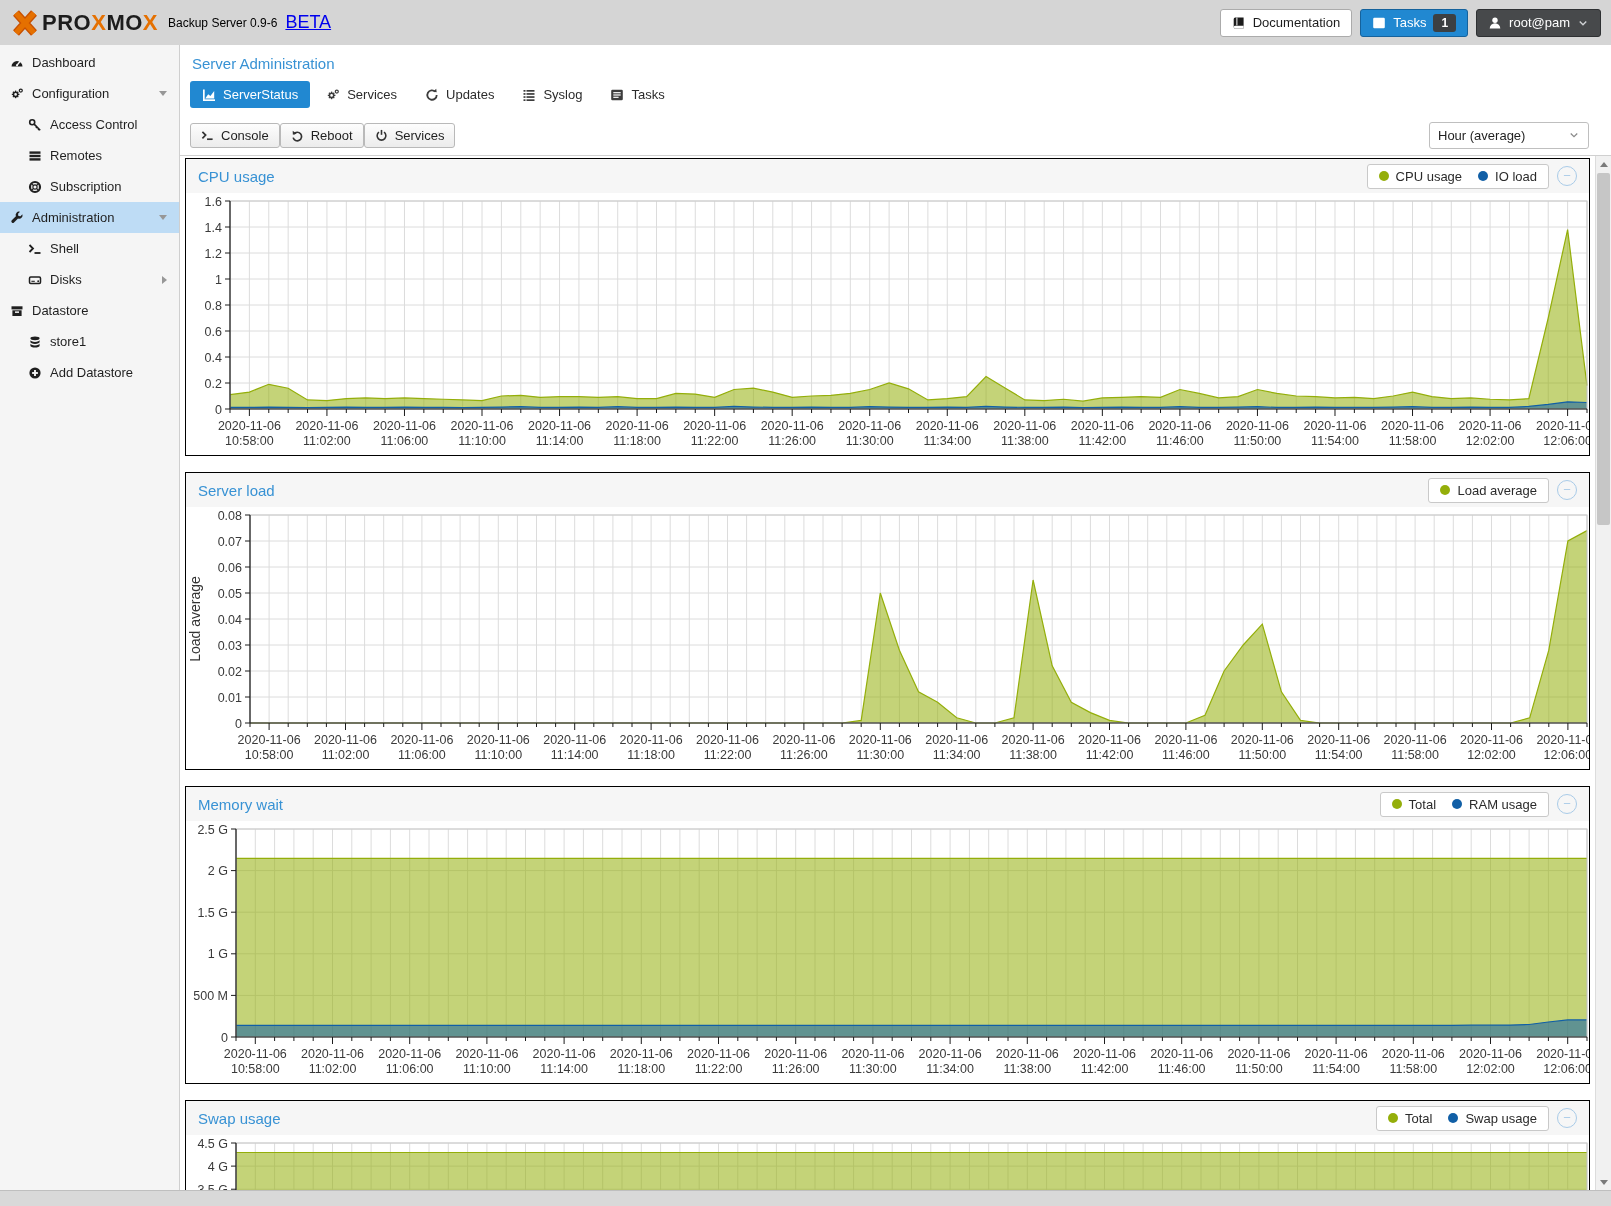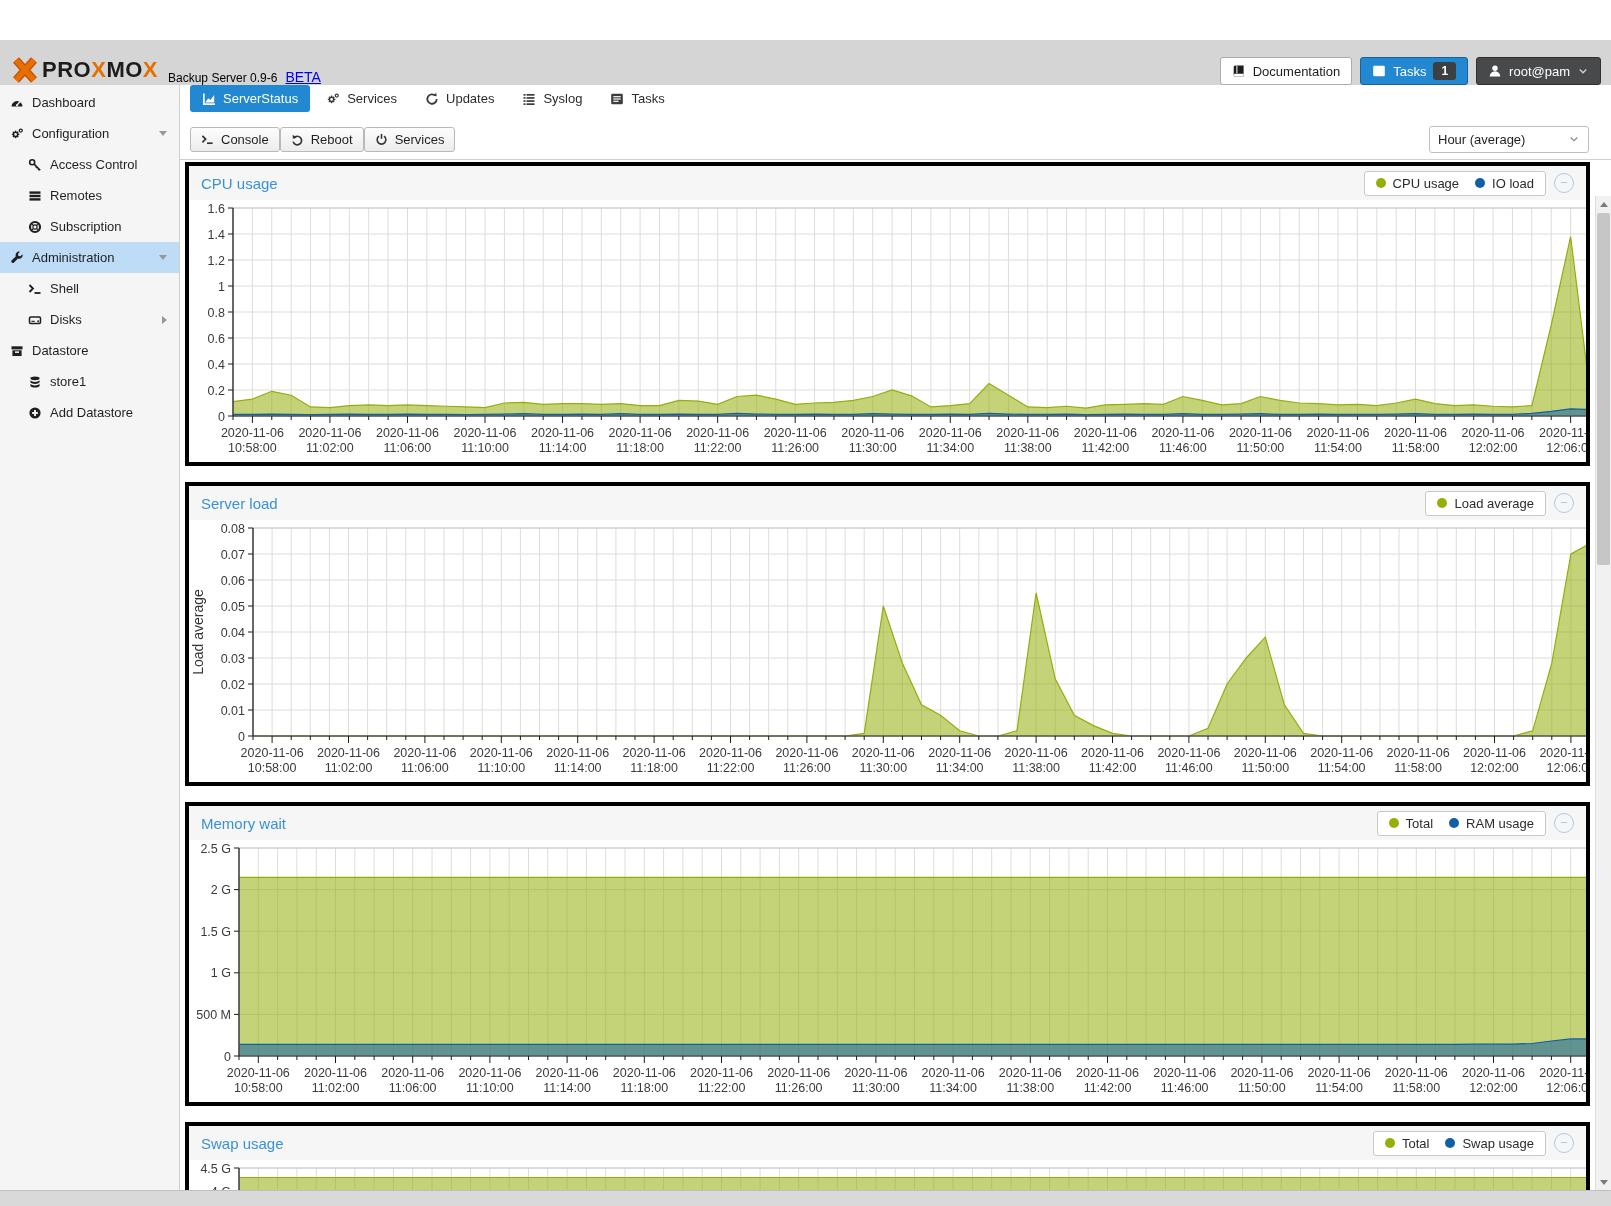--- a/index.html
+++ b/index.html
@@ -1,27 +1,27 @@
 <!DOCTYPE html>
 <html><head>
 <meta charset="utf-8">
 <style>
   * { margin:0; padding:0; box-sizing:border-box; }
   html,body { width:1611px; height:1206px; overflow:hidden;
     font-family:"Liberation Sans", sans-serif; background:#fff; color:#222; }
   .viewport { width:1611px; height:1206px; display:flex; flex-direction:column; }
 
   
-  header { height:45px; background:#d5d5d5; display:flex; align-items:flex-end;
-    padding:0 10px; flex:0 0 45px;margin-top:40px; }
+  header { height:45px; background:#d5d5d5; display:flex; align-items:center;
+    padding:12px 10px; flex:0 0 45px; }
   .brand { display:flex; align-items:center; gap:2px; margin-right:10px; }
   .brand-seg { font-weight:bold; font-size:22px; letter-spacing:.5px; }
   .brand-dark { color:#1c1c1c; } .brand-orange { color:#e57000; }
   .product { font-size:12px; color:#000; margin-right:8px; }
-  .beta { font-size:14px; color:#0000ee; text-decoration:underline; cursor:pointer; }
+  .beta { font-size:18px; color:#0000ee; text-decoration:underline; cursor:pointer; }
   .hspacer { flex:1; }
   .hbtn { height:28px; border-radius:3px; display:inline-flex; align-items:center;
     gap:7px; padding:0 11px; font-size:13px; margin-left:8px; cursor:pointer; border:1px solid; }
   .hbtn .icon svg { display:block; }
   .hbtn-light { background:#fff; border-color:#ababab; color:#1c1c1c; }
   .hbtn-blue  { background:#2188d1; border-color:#15629c; color:#fff; }
   .hbtn-dark  { background:#47494b; border-color:#2e3032; color:#fff; }
   .badge { background:#3c4043; color:#fff; border-radius:3px; padding:2px 8px;
     font-size:12px; font-weight:bold; }
 
@@ -57,21 +57,21 @@
   .tbtn { display:inline-flex; align-items:center; gap:7px; padding:4px 10px; font-size:13px;
     background:linear-gradient(#fdfdfd,#ececec); border:1px solid #b9b9b9; border-radius:3px;
     color:#1f1f1f; cursor:pointer; }
   .tbtn .icon { color:#333; }
   .range-select { margin-left:auto; margin-right:12px; width:160px; height:27px; background:#fff;
     border:1px solid #bfbfbf; border-radius:3px; display:flex; align-items:center;
     justify-content:space-between; padding:0 8px; font-size:13px; color:#1f1f1f; cursor:pointer; }
 
   
   .charts { flex:1; overflow:hidden; padding:2px 21px 0 5px; position:relative; background:#fff; }
-  .panel { border:4px solid #000000; margin-bottom:16px; background:#fff; }
+  .panel { border:1px solid #000000; margin-bottom:16px; background:#fff; }
   .panel-header { height:34px; background:#f6f6f6; display:flex; align-items:center;
     padding:0 12px; }
   .panel-title { font-size:15px; color:#3892d4; }
   .panel-tools { margin-left:auto; display:flex; align-items:center; gap:8px; }
   .legend { background:#fff; border:1px solid #c9c9c9; border-radius:3px; display:flex;
     gap:16px; padding:4px 11px; font-size:13px; color:#2b2b2b; }
   .legend-item { display:flex; align-items:center; gap:7px; cursor:pointer; }
   .legend-dot { width:10px; height:10px; border-radius:50%; display:inline-block; }
   .collapse-circle { width:20px; height:20px; border-radius:50%; border:1px solid #a9cbe8;
     color:#a9cbe8; font-size:13px; line-height:18px; text-align:center; cursor:pointer; }
@@ -275,20 +275,21 @@
               <circle cx="7" cy="7" r="5.6" fill="currentColor"></circle>
               <line x1="7" y1="4.1" x2="7" y2="9.9" stroke="#f5f5f5" stroke-width="1.9"></line>
               <line x1="4.1" y1="7" x2="9.9" y2="7" stroke="#f5f5f5" stroke-width="1.9"></line>
             </svg>
           </span>
           <span>Add Datastore</span>
         </div>
       </nav>
 
     <main class="main">
+      <div class="title-row">Server Administration</div>
       <div class="tabbar" id="tabbar">
           <div class="tab active">
             <span class="icon">
               <svg width="14" height="14" viewBox="0 0 14 14">
                 <rect x="1" y="1.5" width="1.7" height="11.5" fill="currentColor"></rect>
                 <rect x="1" y="11.3" width="12" height="1.7" fill="currentColor"></rect>
                 <path d="M3.2 10.6 L6.2 6.2 L8.4 8 L12.2 3 L12.2 10.6 Z" fill="currentColor"></path>
               </svg>
             </span>
             <span>ServerStatus</span>

